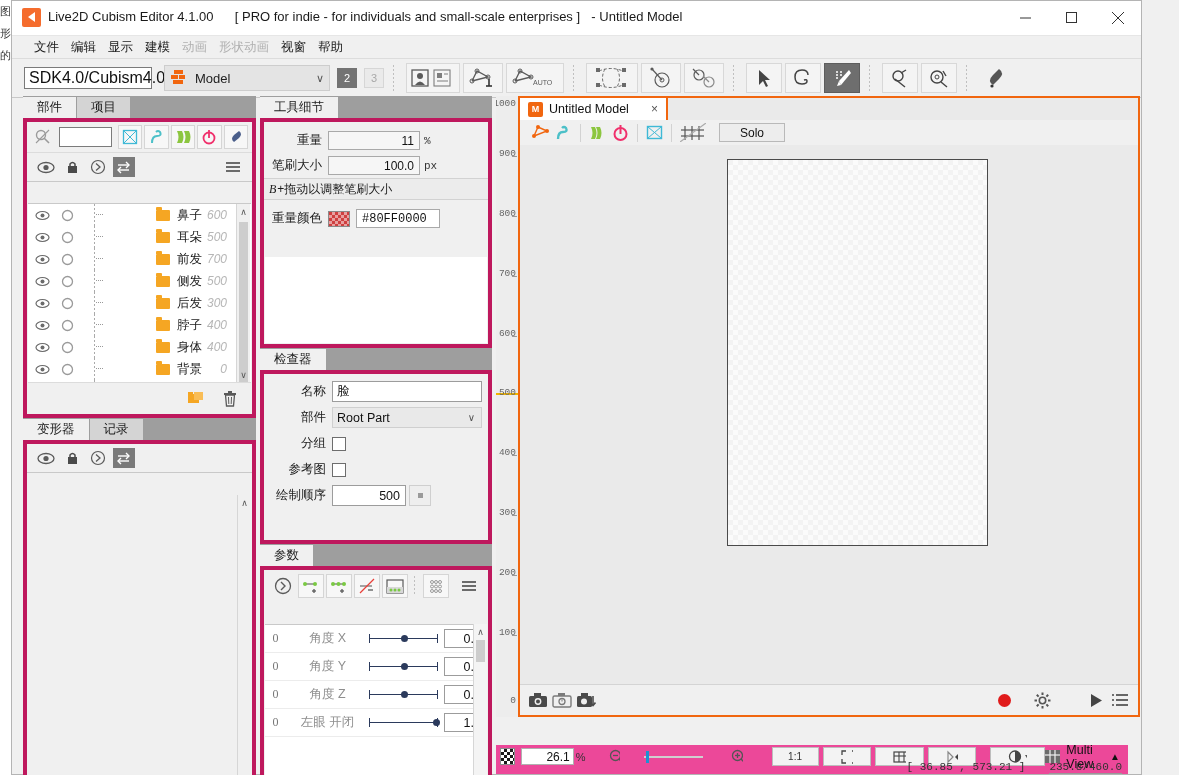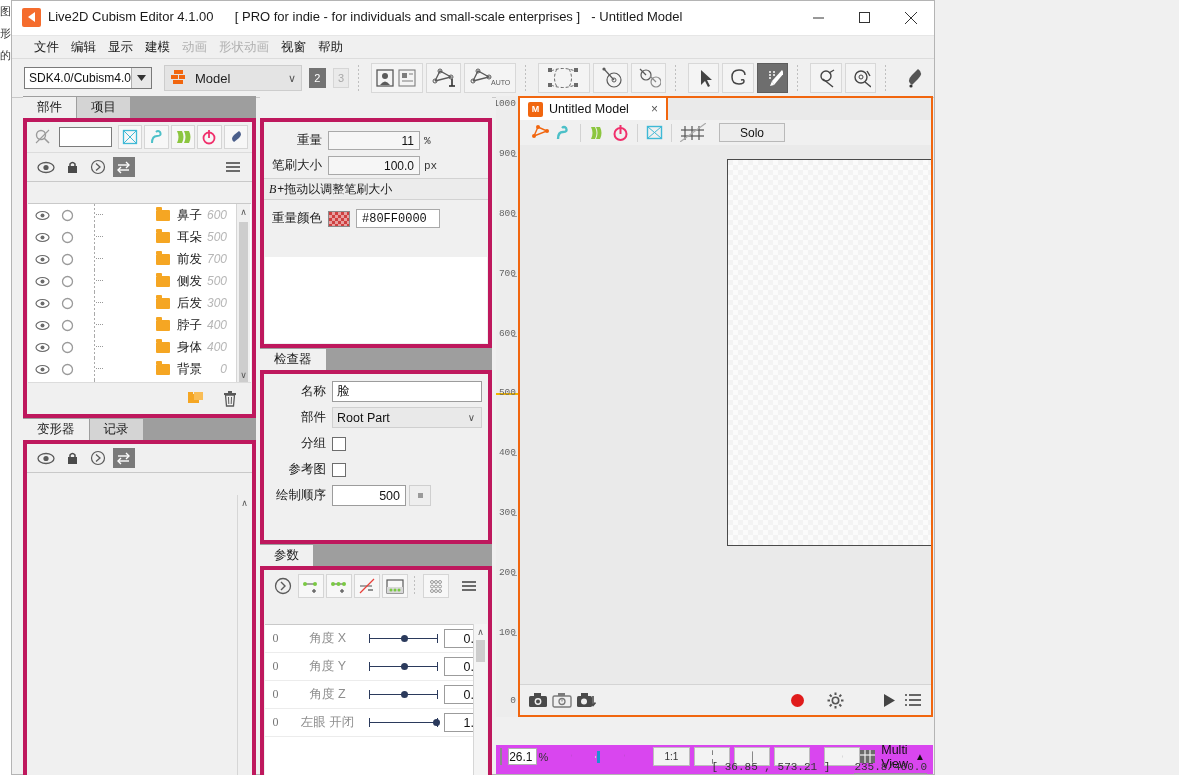--- a/index.html
+++ b/index.html
@@ -11,21 +11,21 @@
   }
   .app{position:relative;width:1179px;height:775px;background:#f0f0f0;}
 
   
   .bgwin{position:absolute;left:0;top:0;width:12px;height:775px;background:#ffffff;
          border-right:1px solid #9a9a9a;overflow:hidden;}
   .bgwin .txt{position:absolute;left:0;top:0;width:12px;font-size:11px;line-height:22px;
               color:#333;letter-spacing:0;white-space:pre;}
 
   
-  .win{position:absolute;left:11px;top:0;width:924px;height:775px;background:#f0f0f0;
+  .win{position:absolute;left:11px;top:0;width:1131px;height:775px;background:#f0f0f0;
        border:1px solid #b4b4b4;box-sizing:border-box;}
 
   
   .titlebar{position:relative;height:34px;background:#ffffff;border-bottom:1px solid #e6e6e6;}
   .app-logo{position:absolute;left:10px;top:7px;width:19px;height:19px;background:#f56c2d;
             border-radius:2px;}
   .app-logo:after{content:"";position:absolute;left:6px;top:4px;width:0;height:0;
             border-top:5px solid transparent;border-bottom:5px solid transparent;
             border-right:7px solid #ffffff;}
   .title-text{position:absolute;left:36px;top:8px;font-size:13px;color:#1a1a1a;white-space:nowrap;}
@@ -38,21 +38,21 @@
   .menubar{height:22px;background:#f0f0f0;display:flex;align-items:flex-end;padding-left:16px;
            border-bottom:1px solid #dcdcdc;}
   .menu-item{font-size:12.5px;color:#1a1a1a;padding:2px 6px;white-space:nowrap;}
   .menu-item.disabled{color:#b0b0b0;}
 
   
   .toolbar{height:38px;background:#f0f0f0;display:flex;align-items:center;padding:0 6px;
            border-bottom:1px solid #c8c8c8;position:relative;overflow:hidden;}
   .combo{width:128px;height:22px;border:1px solid #7a7a7a;background:#fff;
          display:flex;align-items:center;margin-left:6px;box-sizing:border-box;}
-  .combo .val{flex:1;padding-left:4px;font-size:12px;color:#111;white-space:nowrap;}
+  .combo .val{flex:1;padding-left:4px;font-size:16px;color:#111;white-space:nowrap;}
   .combo .arrow{width:20px;height:20px;background:#e8e8e8;border-left:1px solid #b0b0b0;
                 display:flex;align-items:center;justify-content:center;}
   .modelsel{width:166px;height:26px;background:#e4e4e4;border:1px solid #cdcdcd;margin-left:12px;
             display:flex;align-items:center;box-sizing:border-box;}
   .modelsel .mico{width:18px;height:16px;margin:0 6px 0 6px;position:relative;}
   .modelsel .lbl{flex:1;font-size:13px;color:#222;}
   .modelsel .chev{width:18px;text-align:center;color:#555;font-size:11px;}
   .wsbtn{width:20px;height:20px;margin-left:7px;display:flex;align-items:center;justify-content:center;
          font-size:11px;box-sizing:border-box;}
   .wsbtn.on{background:#737373;color:#fff;}
@@ -198,21 +198,21 @@
   .artboard{position:absolute;left:207px;top:14px;width:261px;height:387px;
             border:1px solid #4a4a4a;box-sizing:border-box;
             background:
               repeating-conic-gradient(#fbfbfb 0 25%,#f3f3f3 0 50%) 0 0/10px 10px;}
   .docfoot{position:absolute;left:0;right:0;bottom:0;height:30px;background:#f0f0f0;display:flex;
            align-items:center;padding:0 6px;border-top:1px solid #d4d4d4;}
   .dfb{width:24px;height:21px;display:flex;align-items:center;justify-content:center;}
   .recdot{width:13px;height:13px;border-radius:50%;background:#e01b1b;}
 
   
-  .statusbar{position:absolute;left:484px;right:1px;bottom:0;height:29px;background:#d946ef;}
+  .statusbar{position:absolute;left:484px;right:13px;bottom:0;height:29px;background:#ec4899;}
   .sb-row{position:absolute;left:0;right:0;top:0;height:23px;display:flex;align-items:center;padding-left:4px;}
   .chk{width:18px;height:17px;border:1px solid #8a8a8a;box-sizing:border-box;
        background:repeating-conic-gradient(#1a1a1a 0 25%,#ffffff 0 50%) 0 0/6px 6px;}
   .zoominp{width:66px;height:17px;border:1px solid #b0b0b0;background:#fff;box-sizing:border-box;margin-left:6px;
            display:flex;align-items:center;justify-content:flex-end;padding-right:3px;font-size:12px;color:#111;}
   .zpct{font-size:11px;color:#333;margin-left:2px;}
   .zslider{width:74px;height:14px;position:relative;margin:0 7px;}
   .zslider .trk{position:absolute;left:0;right:0;top:6px;height:2px;background:#cfcfcf;}
   .zslider .hd{position:absolute;left:2px;top:1px;width:3px;height:12px;background:#1e90d2;}
   .sbtn{height:19px;min-width:22px;border:1px solid #bdbdbd;background:#f3f3f3;margin-left:4px;box-sizing:border-box;
@@ -744,20 +744,23 @@
           <div class="def-body">
             <div class="def-scroll">
               <div class="ar" style="top:0">∧</div>
 
             </div>
           </div>
         </div>
       </div>
 
       <div class="panel" id="tooldetail-panel">
+        <div class="tabrow">
+          <div class="tab active">工具细节</div>
+        </div>
         <div class="panelbox">
           <div class="td-row" style="margin-top:6px">
             <div class="td-lbl">重量</div>
             <div class="td-inp">11</div>
             <div class="td-unit">%</div>
           </div>
           <div class="td-row">
             <div class="td-lbl">笔刷大小</div>
             <div class="td-inp">100.0</div>
             <div class="td-unit">px</div>

